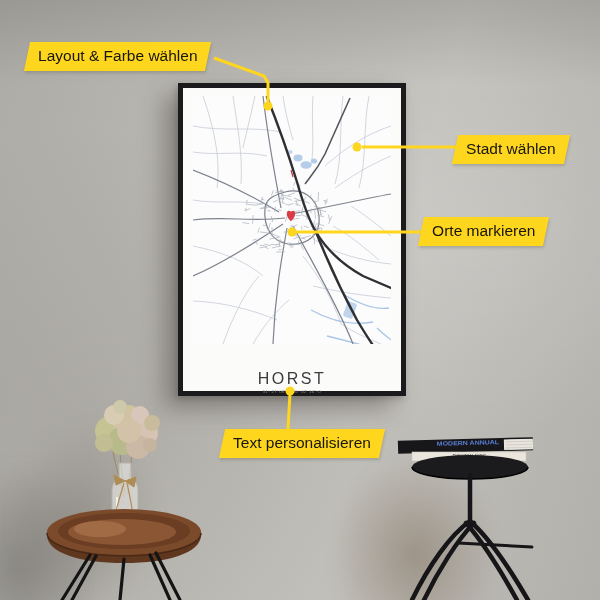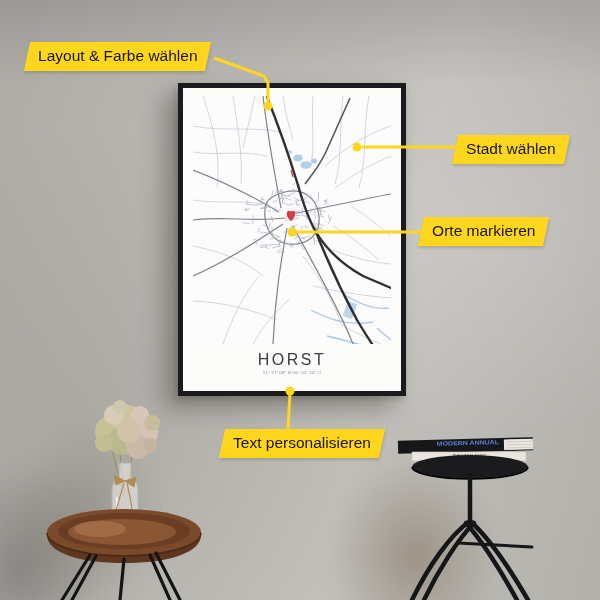--- a/index.html
+++ b/index.html
@@ -23,21 +23,21 @@
     background:radial-gradient(closest-side, rgba(92,86,76,.30), rgba(92,86,76,0));filter:blur(8px);}
   #shadow-left{left:-60px;top:460px;width:160px;height:220px;
     background:radial-gradient(closest-side, rgba(70,68,64,.38), rgba(70,68,64,0));filter:blur(10px);}
 
   .frame{position:absolute;left:178px;top:83px;width:218px;height:303px;
     border:5px solid var(--frame-black);background:#fbfbfa;
     box-shadow:-14px 12px 22px rgba(60,56,50,.40), -2px 3px 6px rgba(60,56,50,.25);}
   .map-wrap{position:absolute;left:10px;top:8px;width:198px;height:248px;}
   .map-wrap svg{display:block;}
   .caption{position:absolute;left:0;right:0;top:263px;text-align:center;}
-  .poster-title{font-size:16px;letter-spacing:2.5px;color:#3c3c3f;font-weight:400;}
+  .poster-title{font-size:16px;letter-spacing:2.5px;color:#3c3c3f;font-weight:400;margin-top:19px;}
   .poster-coords{margin-top:1px;font-size:9px;color:#8a8a8c;transform:scale(.48);transform-origin:50% 0;white-space:nowrap;letter-spacing:.5px;}
 
   .callout{position:absolute;background:var(--accent-yellow);transform:skewX(-12deg);
     padding:5px 11px 6px;font-size:15.5px;font-weight:500;color:#17160f;white-space:nowrap;z-index:30;
     box-shadow:1px 2px 3px rgba(80,74,50,.25);}
   .callout>span{display:inline-block;transform:skewX(12deg);}
   #callout-layout{left:27px;top:42px;}
   #callout-stadt{left:455px;top:135px;}
   #callout-orte{left:421px;top:217px;}
   #callout-text{left:222px;top:429px;}

